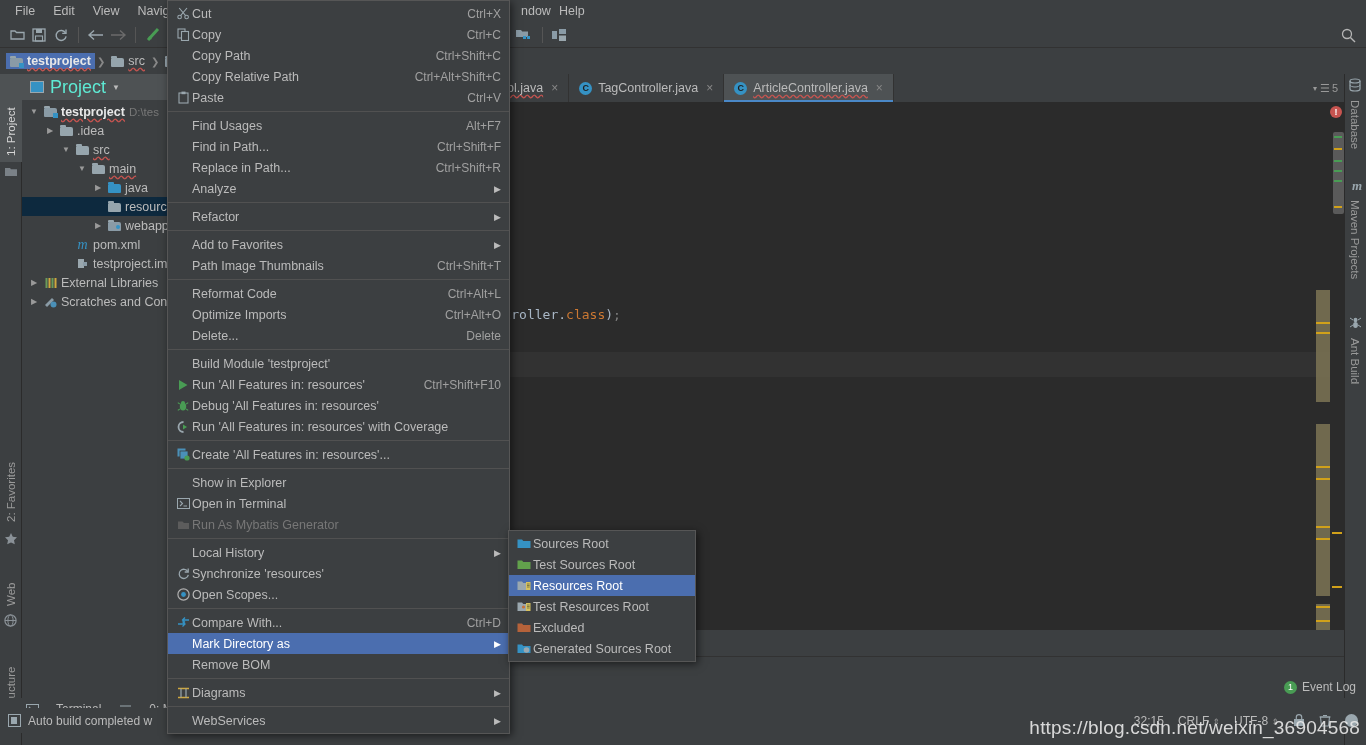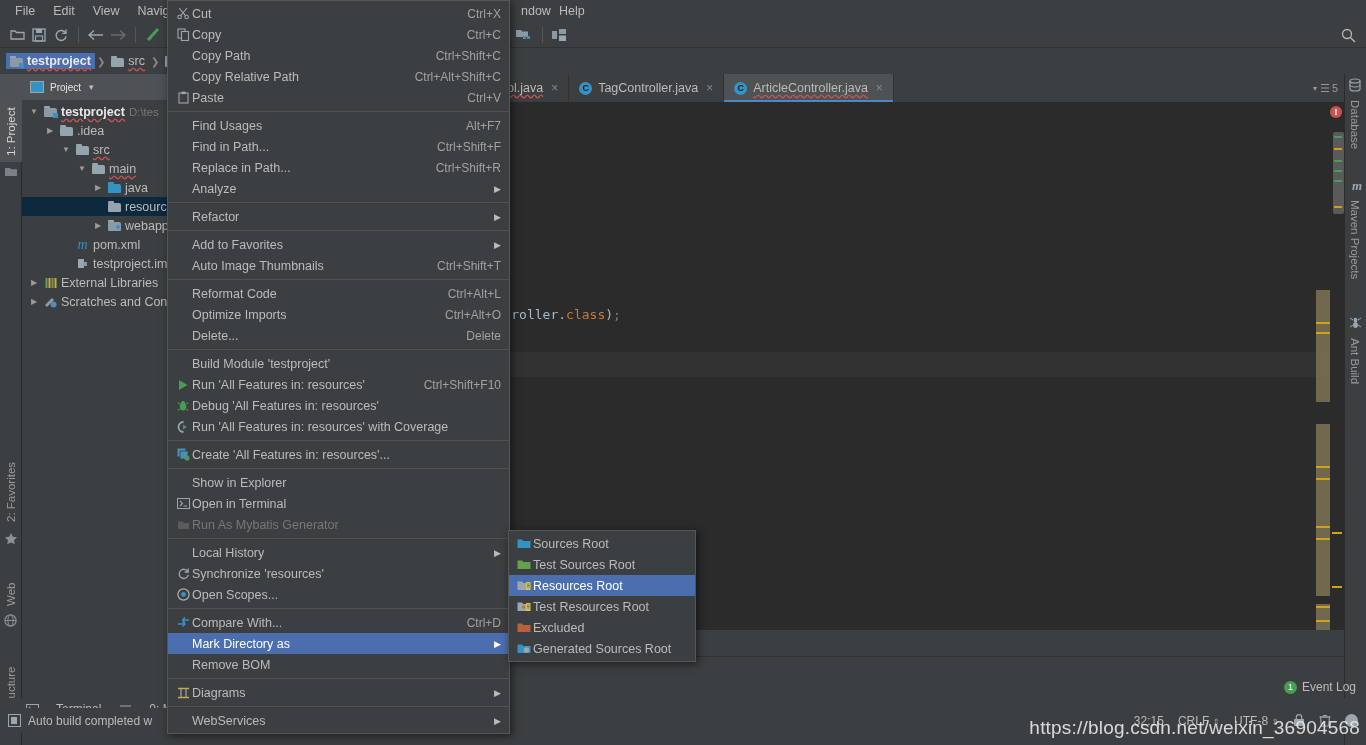--- a/index.html
+++ b/index.html
@@ -49,21 +49,21 @@
       display:flex;align-items:center;gap:5px;padding:6px 0;white-space:nowrap;}
   .rail-tab.active{background:#4e5254;color:#d6d6d6;}
 
   
   .rail-r{position:absolute;top:74px;right:0;width:22px;height:671px;background:#3c3f41;border-left:1px solid #2b2b2b;}
   .rail-r .rail-tab{writing-mode:vertical-rl;transform:none;right:0;left:auto;}
 
   
   .proj{position:absolute;top:74px;left:22px;width:178px;height:608px;background:#3c3f41;}
   .proj-hdr{height:26px;background:#4e5254;display:flex;align-items:center;gap:6px;padding:0 8px;}
-  .proj-hdr .lbl{font-size:10px;color:#e5e5e5;}
+  .proj-hdr .lbl{font-size:18px;color:#5eead4;}
   .proj-tree{padding-top:2px;}
   .trow{height:19px;display:flex;align-items:center;gap:4px;white-space:nowrap;font-size:12.5px;color:#bbbbbb;padding-right:4px;}
   .trow.sel{background:#0d293e;}
   .tw{width:12px;display:flex;align-items:center;justify-content:center;color:#9a9a9a;font-size:8px;}
   .tname{font-size:12.5px;}
   .tname.b{font-weight:bold;color:#e8e8e8;}
   .sq{text-decoration:underline wavy #c75450;text-underline-offset:2px;}
   .tpath{color:#787878;font-size:11.5px;}
 
   
@@ -636,21 +636,21 @@
 
     <div class="csep"></div>
 
     <div class="ci">
       <span class="ico"></span>
       <span class="lab">Add to Favorites</span>
       <span class="arr">▶</span>
     </div>
     <div class="ci">
       <span class="ico"></span>
-      <span class="lab">Auto Image Thumbnails</span>
+      <span class="lab">Path Image Thumbnails</span>
       <span class="acc">Ctrl+Shift+T</span>
     </div>
 
     <div class="csep"></div>
 
     <div class="ci">
       <span class="ico"></span>
       <span class="lab">Reformat Code</span>
       <span class="acc">Ctrl+Alt+L</span>
     </div>

